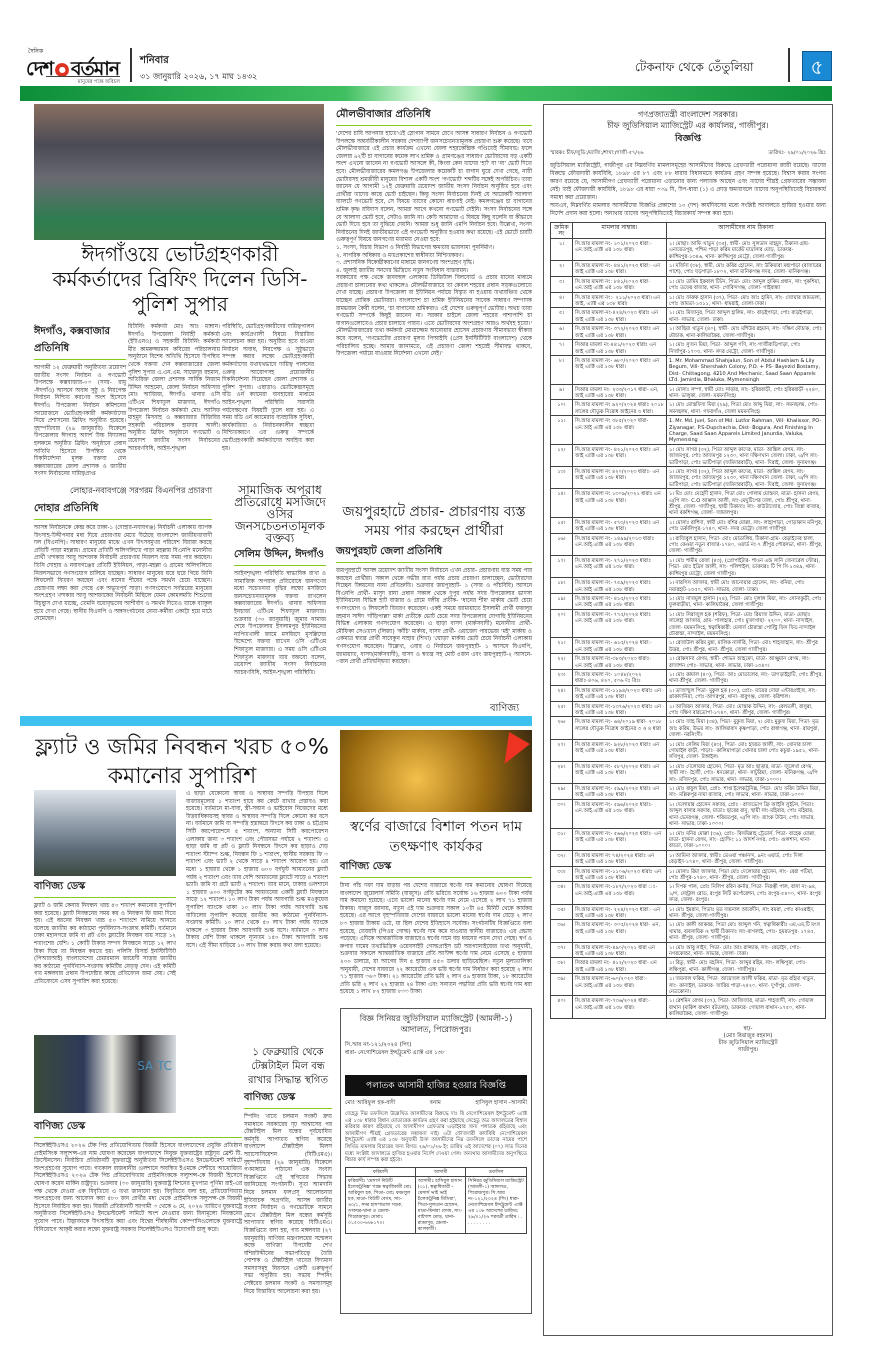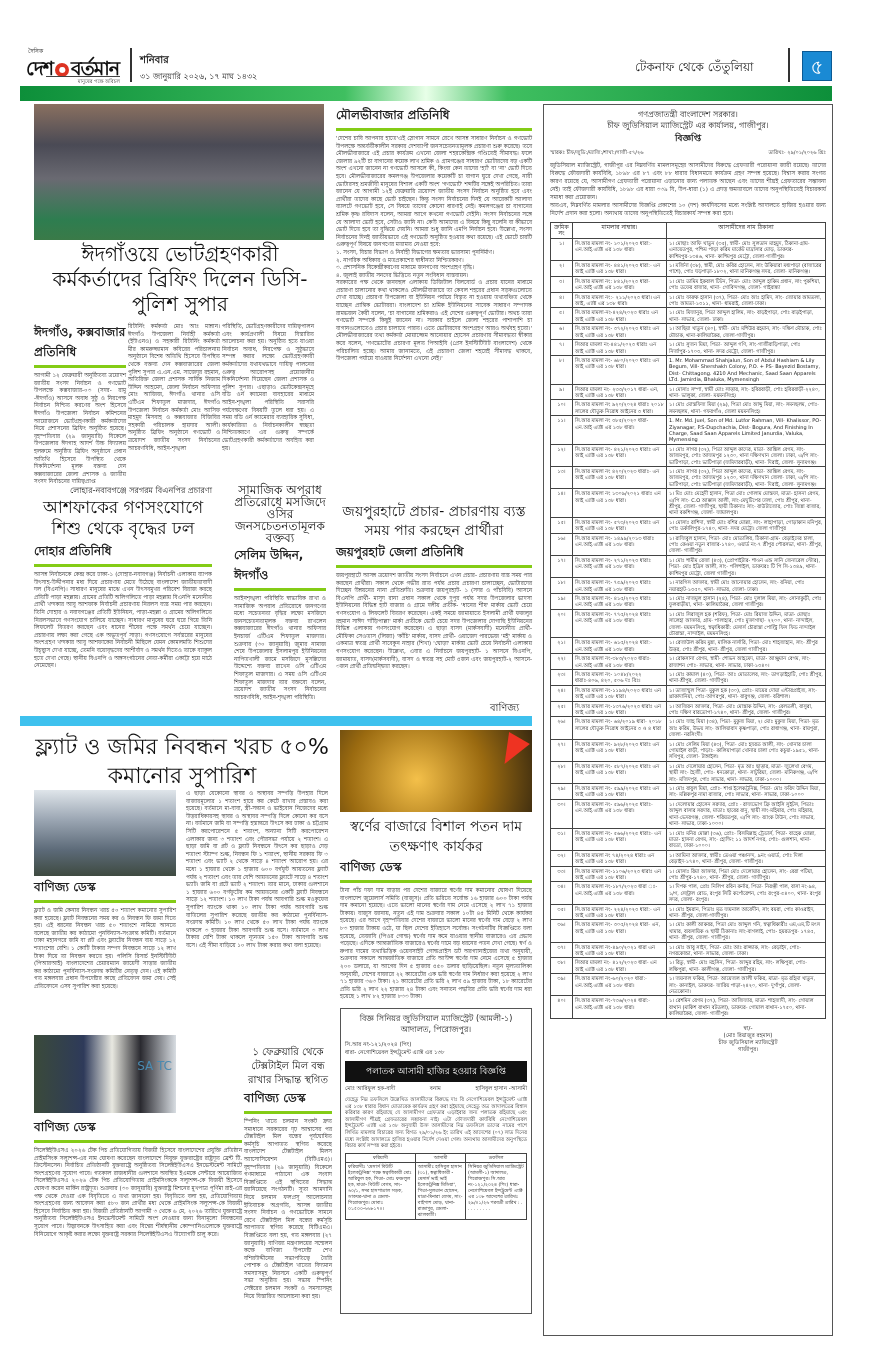--- a/index.html
+++ b/index.html
@@ -11,21 +11,21 @@
 .logo .dot{display:inline-block;width:14px;height:14px;border-radius:50%;background:#d32;vertical-align:middle;margin:0 2px;color:#fff;font-size:8px;text-align:center;line-height:14px}
 .tag{position:absolute;left:26px;top:30px;font-size:5px;color:#444;border-top:1px solid #444;padding-top:1px;width:74px;text-align:right}
 .vbar{position:absolute;width:2px;background:#333}
 .day{left:140px;top:52px;font-size:10px;font-weight:bold}
 .date{left:140px;top:70px;font-size:8px}
 .section-title{left:635px;top:58px;font-size:12px}
 .pagebox{left:802px;top:51px;width:30px;height:30px;background:#1a8ad4;color:#fff;font-size:20px;text-align:center;line-height:30px;border:1px solid #0b5a94}
 .greenbar{left:20px;top:86px;width:812px;height:15px;background:linear-gradient(90deg,#0d8f3a 0%,#3fbf60 40%,#e8ffe8 50%,#3fbf60 60%,#0d8f3a 100%)}
 .photo{background:linear-gradient(135deg,#7d6b55,#3b3b45 40%,#8d9aa5 70%,#5a4d40)}
 .h1{font-family:"DejaVu Sans",sans-serif;color:#111;text-align:center;font-weight:normal}
-.byline{font-size:12px;font-weight:bold;border-bottom:3px solid #84cc16;padding-bottom:2px}
+.byline{font-size:10px;font-weight:bold;border-bottom:1px solid #84cc16;padding-bottom:2px}
 .body-txt{font-size:5.6px;line-height:7.6px;text-align:justify;color:#333}
 .col{position:absolute}
 .notice{border:1px solid #555}
 table.cases{border-collapse:collapse;width:100%;font-size:5px;line-height:6.4px}
 table.cases td,table.cases th{border:1px solid #444;padding:1px 2px;vertical-align:top;font-weight:normal}
 table.cases th{font-size:6px;text-align:center}
 table.cases td.n{text-align:center;width:22px}
 table.cases td.c{width:94px}
 .bluebar{left:20px;top:716px;width:512px;height:10px;background:#3ec1ee}
 .blackbanner{background:#111;color:#fff;text-align:center;font-size:9px;padding:3px 0}
@@ -69,21 +69,20 @@
       <div class="byline">ঈদগাঁও, কক্সবাজার প্রতিনিধি</div>
       <div class="body-txt" style="margin-top:4px">আগামী ১২ ফেব্রুয়ারী অনুষ্ঠিতব্য ত্রয়োদশ জাতীয় সংসদ নির্বাচন ও গণভোট উপলক্ষে কক্সবাজার-০৩ (সদর- রামু -ঈদগাঁও) আসনে অবাধ সুষ্ঠু ও নিরপেক্ষ নির্বাচন নিশ্চিত করণের অংশ হিসেবে ঈদগাঁও উপজেলা নির্বাচন কমিশনের আয়োজনে ভোটগ্রহণকারী কর্মকর্তাদের নিয়ে প্রশাসনের ব্রিফিং অনুষ্ঠিত হয়েছে। বৃহস্পতিবার (২৯ জানুয়ারি) বিকেলে উপজেলার ঈদগাহ আদর্শ উচ্চ বিদ্যালয় হলরুমে অনুষ্ঠিত ব্রিফিং অনুষ্ঠানে প্রধান অতিথি হিসেবে উপস্থিত থেকে দিকনির্দেশনা মূলক বক্তব্য দেন কক্সবাজারের জেলা প্রশাসক ও জাতীয় সংসদ নির্বাচনের দায়িত্বপ্রাপ্ত</div>
     </div>
     <div style="width:92px" class="body-txt">রিটার্নিং কর্মকর্তা মোঃ আঃ মান্নান। ঈদগাঁও উপজেলা নির্বাহী কর্মকর্তা (ইউএনও) ও সহকারী রিটার্নিং কর্মকর্তা মীর কামরুজ্জামান কবিরের পরিচালনায় অনুষ্ঠানে বিশেষ অতিথি হিসেবে উপস্থিত থেকে বক্তব্য দেন কক্সবাজারের জেলা পুলিশ সুপার এ.এন.এম. সাজেদুর রহমান, অতিরিক্ত জেলা প্রশাসক সার্বিক নিজাম উদ্দিন আহমেদ, জেলা নির্বাচন অফিসার মোঃ আজিজ, ঈদগাঁও থানার ওসি এটিএম শিফাতুল মাজদার, ঈদগাঁও উপজেলা নির্বাচন কর্মকর্তা মোঃ আসিফ মাহমুদ মিসবাহ ও কক্সবাজার বিজিবির সহকারী পরিচালক হায়দার আলী। অনুষ্ঠিত ব্রিফিং অনুষ্ঠানে গণভোট ও ত্রয়োদশ জাতীয় সংসদ নির্বাচনের আচরণবিধি, আইন-শৃঙ্খলা</div>
     <div style="width:92px" class="body-txt">পরিস্থিতি, ভোটগ্রহণকারীদের দায়িত্বপালন এবং কার্যপ্রণালী বিষয়ে বিস্তারিত আলোচনা করা হয়। অনুষ্ঠিত হতে যাওয়া নির্বাচন অবাধ, নিরপেক্ষ ও সুষ্ঠুভাবে সম্পন্ন করার লক্ষ্যে ভোটগ্রহণকারী কর্মকর্তাদের যথাযথভাবে দায়িত্ব পালনের গুরুত্ব আরোপসহ প্রয়োজনীয় দিকনির্দেশনা দিয়েছেন জেলা প্রশাসক ও পুলিশ সুপার। এছাড়াও ভোটকেন্দ্রসমূহে বডি ওর্ন ক্যামেরা ব্যবহারের মাধ্যমে আইন-শৃঙ্খলা পরিস্থিতি সরাসরি পর্যবেক্ষণের বিষয়টি তুলে ধরা হয়। এ সময় বডি ওর্ন ক্যামেরার ব্যবহারিক সুবিধা, কার্যকারিতা ও নির্বাচনকালীন স্বচ্ছতা নিশ্চিতকরণে এর গুরুত্ব সম্পর্কে ভোটগ্রহণকারী কর্মকর্তাদের অবহিত করা হয়।</div>
   </div>
 </div>
 
 <div class="col" style="left:34px;top:484px;width:178px">
   <div style="font-size:8px;text-align:right">লোহার-নবাবগঞ্জে সরগরম বিএনপির প্রচারণা</div>
-  <div class="h1" style="font-size:17px;line-height:21px">আশফাকের গণসংযোগে শিশু থেকে বৃদ্ধের ঢল</div>
   <div class="byline" style="margin-top:3px">দোহার প্রতিনিধি</div>
   <div class="body-txt" style="margin-top:4px">আসন্ন নির্বাচনকে কেন্দ্র করে ঢাকা-১ (দোহার-নবাবগঞ্জ) নির্বাচনী এলাকায় ব্যাপক উৎসাহ-উদ্দীপনার মধ্য দিয়ে প্রচারণায় মেতে উঠেছে বাংলাদেশ জাতীয়তাবাদী দল (বিএনপি)। সাধারণ মানুষের মাঝে এখন উৎসবমুখর পরিবেশ বিরাজ করছে প্রতিটি পাড়া মহল্লায়। গ্রামের প্রতিটি অলিগলিতে পাড়া মহল্লায় বিএনপি মনোনীত প্রার্থী খন্দকার আবু আশফাক নির্বাচনী প্রচারণায় নিরলস ব্যস্ত সময় পার করছেন। তিনি দোহার ও নবাবগঞ্জের প্রতিটি ইউনিয়ন, পাড়া-মহল্লা ও গ্রামের অলিগলিতে নিরলসভাবে গণসংযোগ চালিয়ে যাচ্ছেন। সাধারণ মানুষের ঘরে ঘরে গিয়ে তিনি লিফলেট বিতরণ করছেন এবং ধানের শীষের পক্ষে সমর্থন চেয়ে যাচ্ছেন। প্রচারণায় লক্ষ্য করা গেছে এক অভূতপূর্ব সাড়া। গণসংযোগে সর্বস্তরের মানুষের অংশগ্রহণ খন্দকার আবু আশফাকের নির্বাচনী মিছিলে যেমন কোমলমতি শিশুদের উচ্ছ্বাস দেখা যাচ্ছে, তেমনি বয়োবৃদ্ধদের আশীর্বাদ ও সমর্থন দিতেও তাকে ব্যাকুল হতে দেখা গেছে। স্থানীয় বিএনপি ও অঙ্গসংগঠনের নেতা-কর্মীরা একাট্টা হয়ে মাঠে নেমেছেন।</div>
 </div>
 
 <div class="col" style="left:234px;top:484px;width:92px">
   <div class="h1" style="font-size:12px;line-height:12px">সামাজিক অপরাধ প্রতিরোধে মসজিদে ওসির জনসচেতনতামূলক বক্তব্য</div>
   <div class="byline" style="margin-top:2px">সেলিম উদ্দিন, ঈদগাঁও</div>
   <div class="body-txt" style="margin-top:4px">আইনশৃঙ্খলা পরিস্থিতি স্বাভাবিক রাখা ও সামাজিক অপরাধ প্রতিরোধে জনগণের মধ্যে সচেতনতা বৃদ্ধির লক্ষ্যে মসজিদে জনসচেতনতামূলক বক্তব্য রাখলেন কক্সবাজারের ঈদগাঁও থানার অফিসার ইনচার্জ এটিএম শিফাতুল মাজদার। শুক্রবার (৩০ জানুয়ারি) জুমার নামাজ শেষে উপজেলার ইসলামপুর ইউনিয়নের নাপিতখালী জামে মসজিদে মুসল্লিদের উদ্দেশ্যে বক্তব্য রাখেন ওসি এটিএম শিফাতুল মাজদার। এ সময় ওসি এটিএম শিফাতুল মাজদার তার বক্তব্যে বলেন, ত্রয়োদশ জাতীয় সংসদ নির্বাচনের আচরণবিধি, আইন-শৃঙ্খলা পরিস্থিতি।</div>
 </div>
 
@@ -126,21 +125,21 @@
 <div class="col" style="left:244px;top:1045px;width:88px">
   <div class="h1" style="font-size:10px;line-height:14px">১ ফেব্রুয়ারি থেকে টেক্সটাইল মিল বন্ধ রাখার সিদ্ধান্ত স্থগিত</div>
   <div class="byline" style="margin-top:2px">বাণিজ্য ডেস্ক</div>
   <div class="body-txt" style="margin-top:4px">স্পিনিং খাতে চলমান সংকট দ্রুত সমাধানে সরকারের দৃঢ় আশ্বাসের পর টেক্সটাইল মিল বন্ধের পূর্বঘোষিত কর্মসূচি আপাতত স্থগিত করেছে বাংলাদেশ টেক্সটাইল মিলস অ্যাসোসিয়েশন (বিটিএমএ)। বৃহস্পতিবার (২৯ জানুয়ারি) বিকেলে গণমাধ্যমে পাঠানো এক সংবাদ বিজ্ঞপ্তিতে এই স্থগিতের সিদ্ধান্ত জানিয়েছে সংগঠনটি। সুতা আমদানি নিয়ে চলমান ফলপ্রসূ আলোচনার ইতিবাচক অগ্রগতি, আসন্ন জাতীয় সংসদ নির্বাচন ও গণভোটকে সামনে রেখে টেক্সটাইল মিল বন্ধের কর্মসূচি আপাতত স্থগিত করেছে বিটিএমএ। বিজ্ঞপ্তিতে বলা হয়, গত মঙ্গলবার (২৭ জানুয়ারি) বাণিজ্য মন্ত্রণালয়ের সম্মেলন কক্ষে বাণিজ্য উপদেষ্টা শেখ বশিরউদ্দীনের সভাপতিত্বে তৈরি পোশাক ও টেক্সটাইল খাতের বিদ্যমান সমস্যাসমূহ নিরসনে একটি গুরুত্বপূর্ণ সভা অনুষ্ঠিত হয়। সভায় স্পিনিং সেক্টরের চলমান সংকট ও সমস্যাসমূহ নিয়ে বিস্তারিত আলোচনা করা হয়।</div>
 </div>
 
 <div class="abs notice" style="left:340px;top:1008px;width:192px;height:306px;padding:4px">
   <div style="font-size:8px;text-align:center;line-height:11px">বিজ্ঞ সিনিয়র জুডিসিয়াল ম্যাজিস্ট্রেট (আমলী-১) আদালত, পিরোজপুর।</div>
   <div style="font-size:5.5px;margin-top:6px">সি.আর নং-১২১/২০২৪ (পিং)</div>
   <div style="font-size:5.5px">ধারা- নেগোশিয়েবল ইন্সট্রুমেন্ট এ্যাক্ট এর ১৩৮</div>
-  <div class="blackbanner" style="margin-top:4px">পলাতক আসামী হাজির হওয়ার বিজ্ঞপ্তি</div>
+  <div class="blackbanner" style="margin-top:18px">পলাতক আসামী হাজির হওয়ার বিজ্ঞপ্তি</div>
   <div style="display:flex;justify-content:space-between;font-size:5.5px;margin-top:3px">
     <span>মোঃ আরিফুল হক-বাদী</span>
     <span>বনাম</span>
     <span>হাসিবুল হাসান -আসামী</span>
   </div>
   <div class="body-txt" style="margin-top:3px;font-size:5px;line-height:6.6px">যেহেতু নিম্ন তফসিলে উল্লেখিত আসামীদের বিরুদ্ধে দাঃ বি নেগোশিয়েবল ইন্সট্রুমেন্ট এ্যাক্ট এর ১৩৮ ধারার বিধান মোতাবেক কার্যক্রম গ্রহণ করা হইয়াছে সেহেতু অত্র আদালতের বিশ্বাস করিবার কারণ রহিয়াছে যে আসামীগণ গ্রেফতার এড়াইবার জন্য পলাতক রহিয়াছে এবং আসামীগণ শীঘ্রই গ্রেফতারের সম্ভাবনা নাই। এটা ফৌজদারী কার্যবিধি নেগোশিয়েবল ইন্সট্রুমেন্ট এ্যাক্ট এর ১৩৮ অনুযায়ী উক্ত আসামীদের নিম্ন তফসিলে তাদের নামের পাশে লিখিত মামলার বিচারের জন্য বিগত ২৯/০১/২৬ ইং তারিখ এই আদেশের (০৭) সাত দিনের মধ্যে সংশ্লিষ্ট আদালতে হাজির হওয়ার নির্দেশ দেওয়া গেল। অন্যথায় আসামীদের অনুপস্থিতে বিচার কার্য সম্পন্ন করা হইবে।</div>
   <table class="small" style="margin-top:4px">
     <tbody>
         <tr>
       <th>ফরিয়াদী</th>

